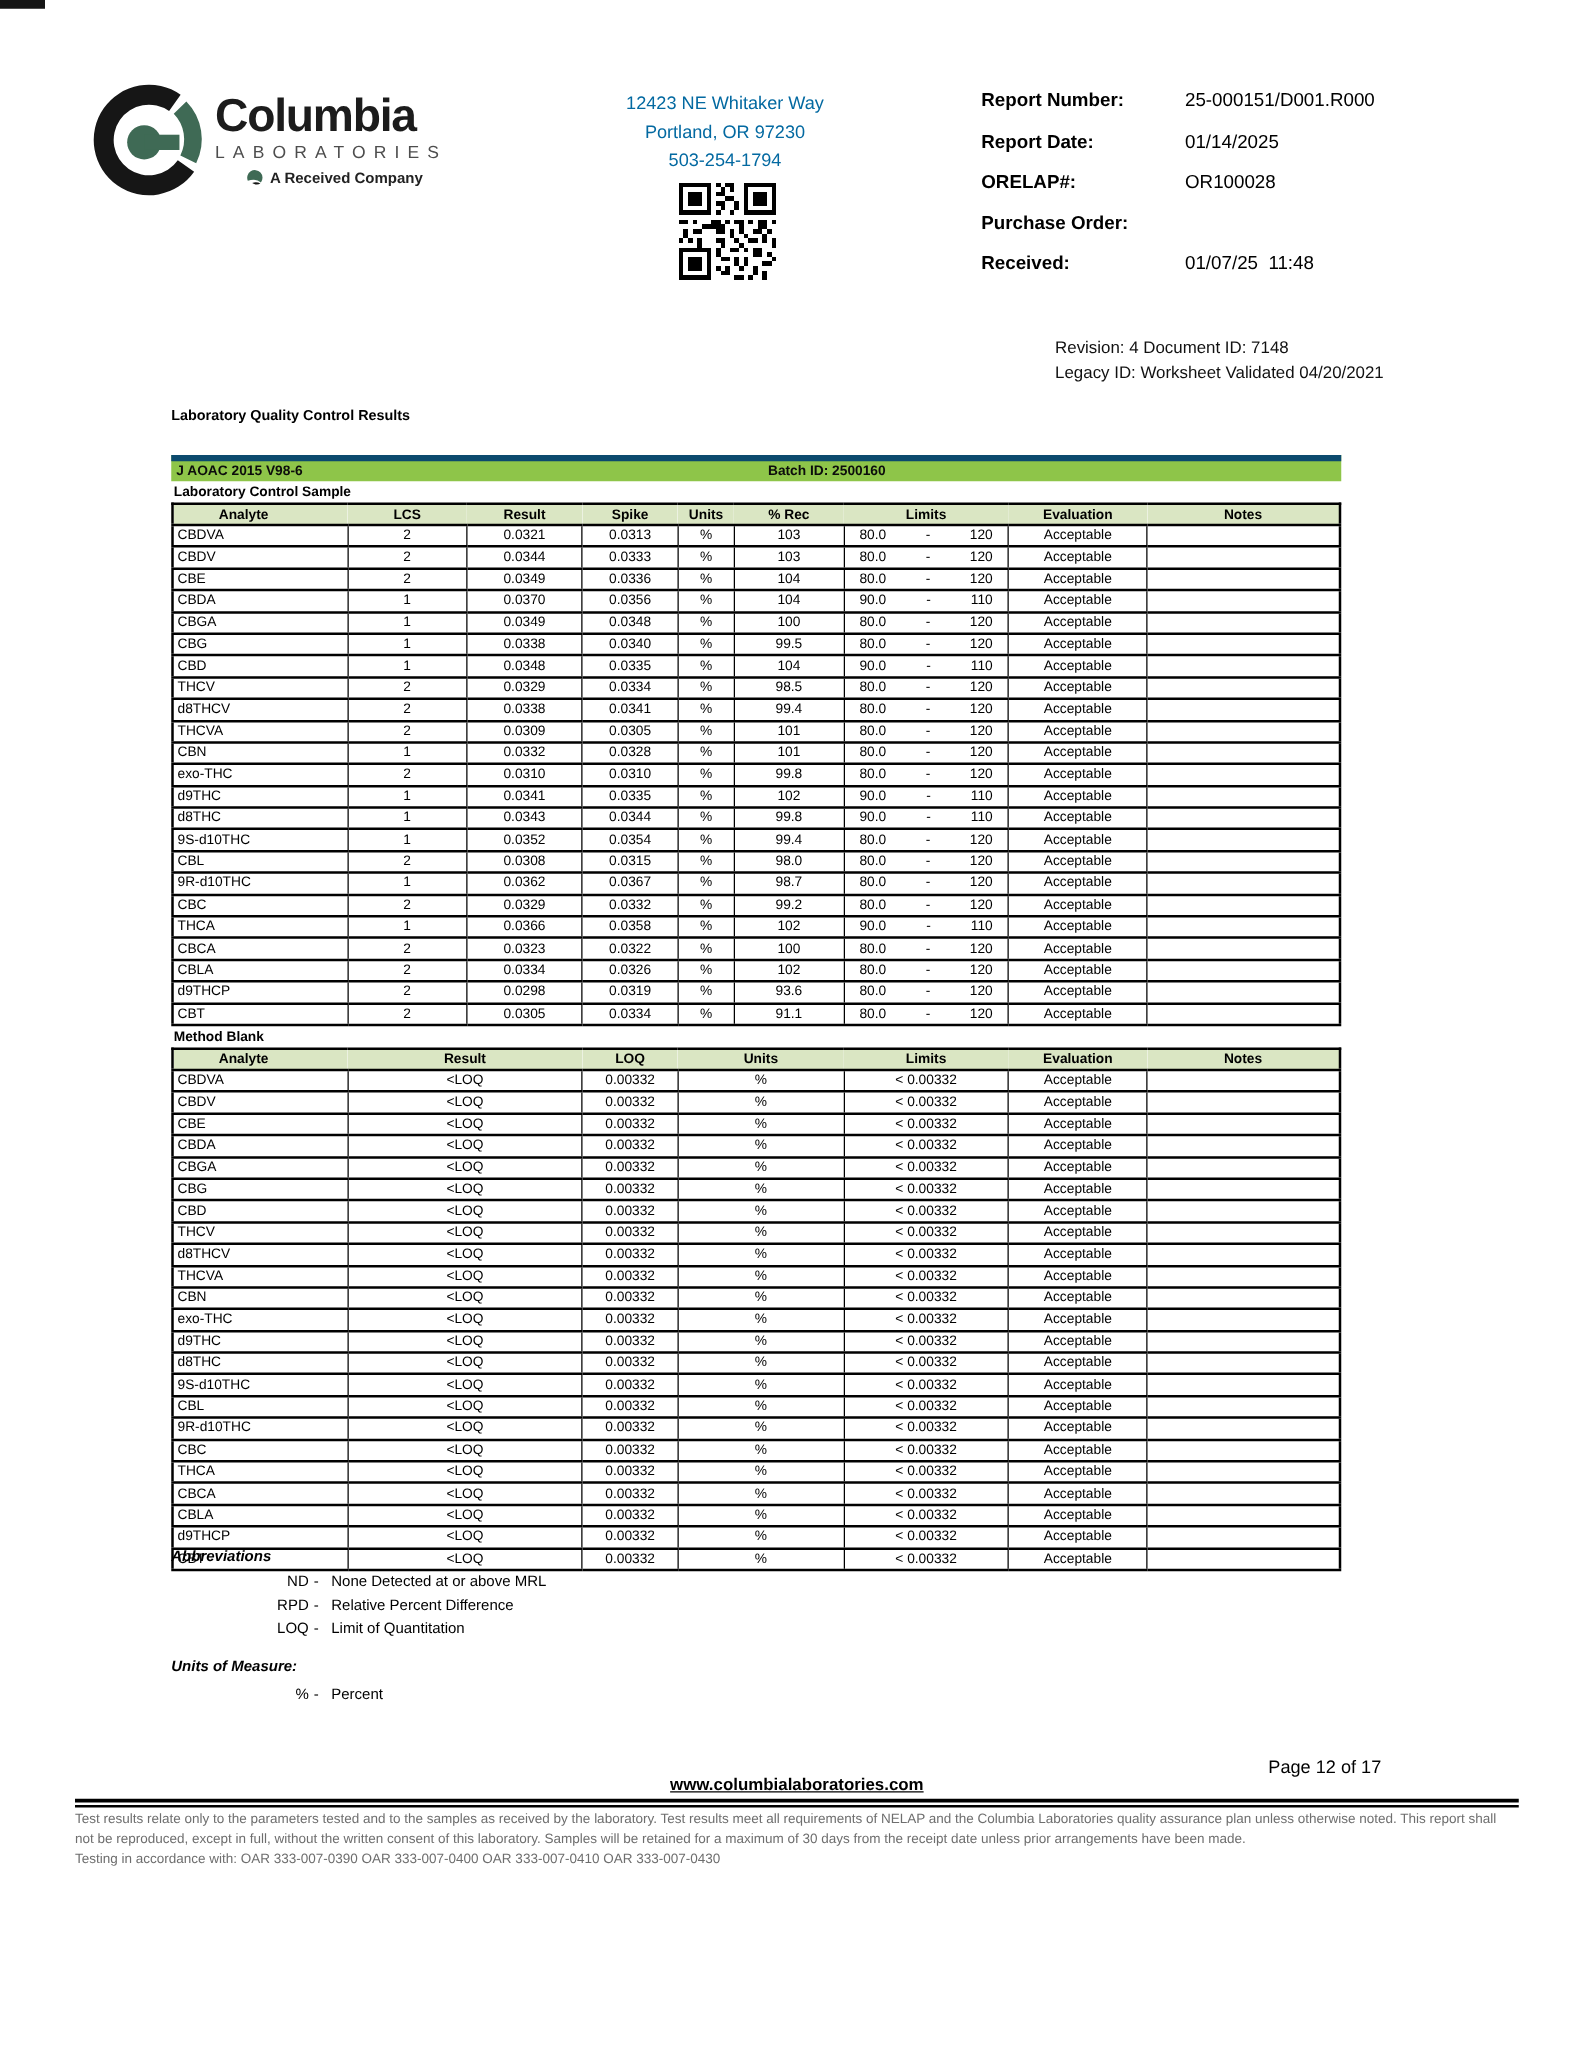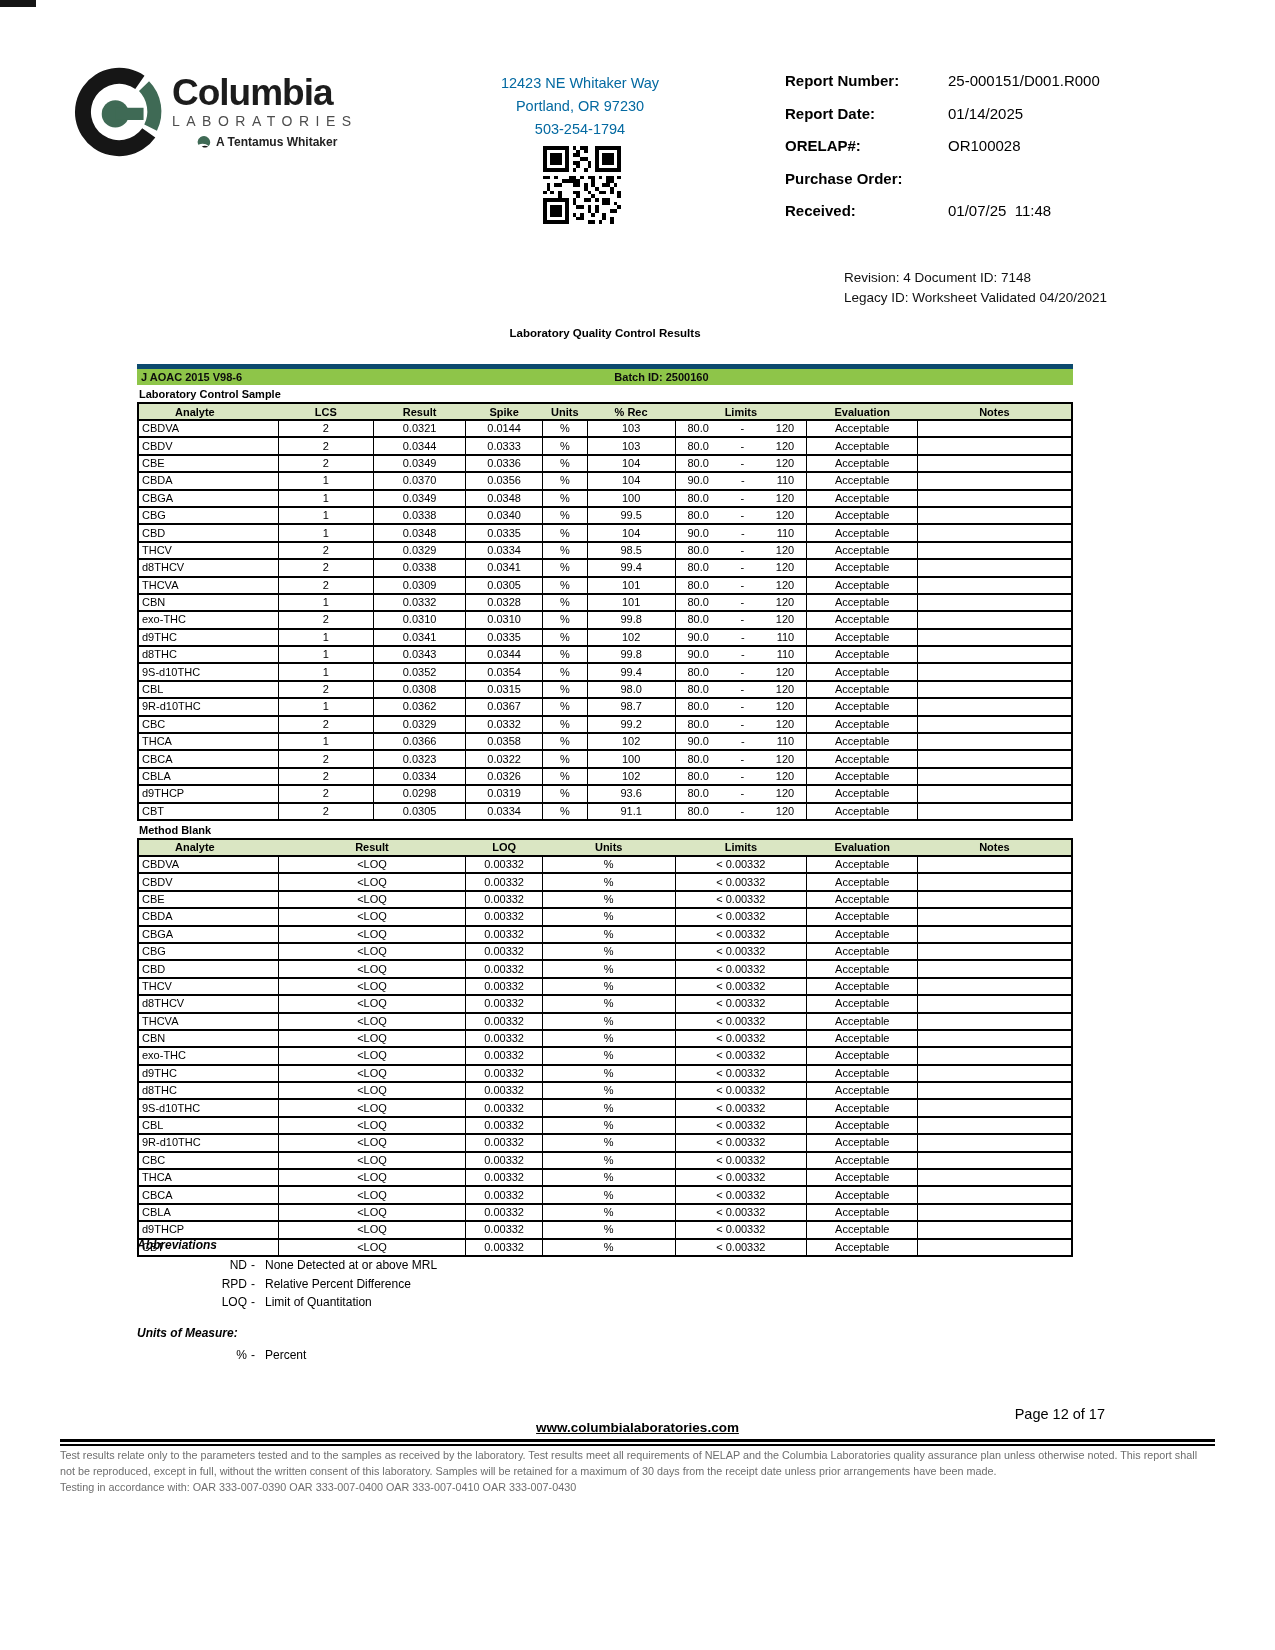--- a/index.html
+++ b/index.html
@@ -27,21 +27,21 @@
                  grid-template-columns:163px 230px; grid-auto-rows:32.5px;
                  font-size:15px; align-items:start; }
   .rf-label { font-weight:bold; white-space:pre; }
   .rf-value { white-space:pre; }
 
   .revision-block { position:absolute; top:268px; right:168px; text-align:left;
                     font-size:13.5px; line-height:20px; color:#111; }
 
   
   .qc-area { position:absolute; top:327px; left:137px; width:936px; }
-  .qc-title { text-align:center; font-size:11.5px; font-weight:bold; margin-bottom:4px; }
+  .qc-title { text-align:left; font-size:11.5px; font-weight:bold; margin-bottom:4px; }
   .method-bar { position:relative; height:16px; background:#8EC549; border-top:5px solid #0c4a6e;
                 font-size:11px; font-weight:bold; line-height:16px; color:#0c0c0c;margin-top:25px; }
   .method-name { padding-left:4px; }
   .batch-label { position:absolute; left:51%; top:0; }
   .section-label { font-size:11px; font-weight:bold; padding:3px 0 2px 2px; }
 
   table.qc { width:100%; border-collapse:collapse; table-layout:fixed;
              font-size:11px; border:2px solid #000; }
   table.qc th { background:#DAE6C3; font-weight:bold; text-align:center; height:15px;
                 padding:0 3px; border-bottom:2px solid #000; font-size:11px; overflow:hidden; }
@@ -85,21 +85,21 @@
       <rect x="44" y="45.5" width="30" height="13" fill="#3F6A55"></rect>
     </svg>
     <div class="logo-text">
       <div class="brand">Columbia</div>
       <div class="brand-sub">LABORATORIES</div>
       <div class="tagline-row">
         <svg width="15" height="14" viewBox="0 0 16 16">
           <path d="M2 11 A7 7 0 1 1 14 12.5 Q9 8.5 2 11 Z" fill="#3F6A55"></path>
           <path d="M6 13 Q10 11.5 13.5 13.5 Q10 15.5 6 13 Z" fill="#161616"></path>
         </svg>
-        <span class="tagline">A Tentamus Whitaker</span>
+        <span class="tagline">A Received Company</span>
       </div>
     </div>
   </div>
 
   <div class="addr-block">
     <div>12423 NE Whitaker Way</div>
     <div>Portland, OR 97230</div>
     <div>503-254-1794</div>
   </div>
 
@@ -226,21 +226,21 @@
             <th>Limits</th>
             <th>Evaluation</th>
             <th>Notes</th>
           </tr>
         </thead>
       <tbody>
           <tr>
             <td class="ta-l">CBDVA</td>
             <td class="ta-c">2</td>
             <td class="ta-c">0.0321</td>
-            <td class="ta-c">0.0144</td>
+            <td class="ta-c">0.0313</td>
             <td class="ta-c">%</td>
             <td class="ta-c">103</td>
             <td>
               <div class="limwrap">
                 <span>80.0</span>
                 <span>-</span>
                 <span>120</span>
               </div>
             </td>
             <td class="ta-c">Acceptable</td>

